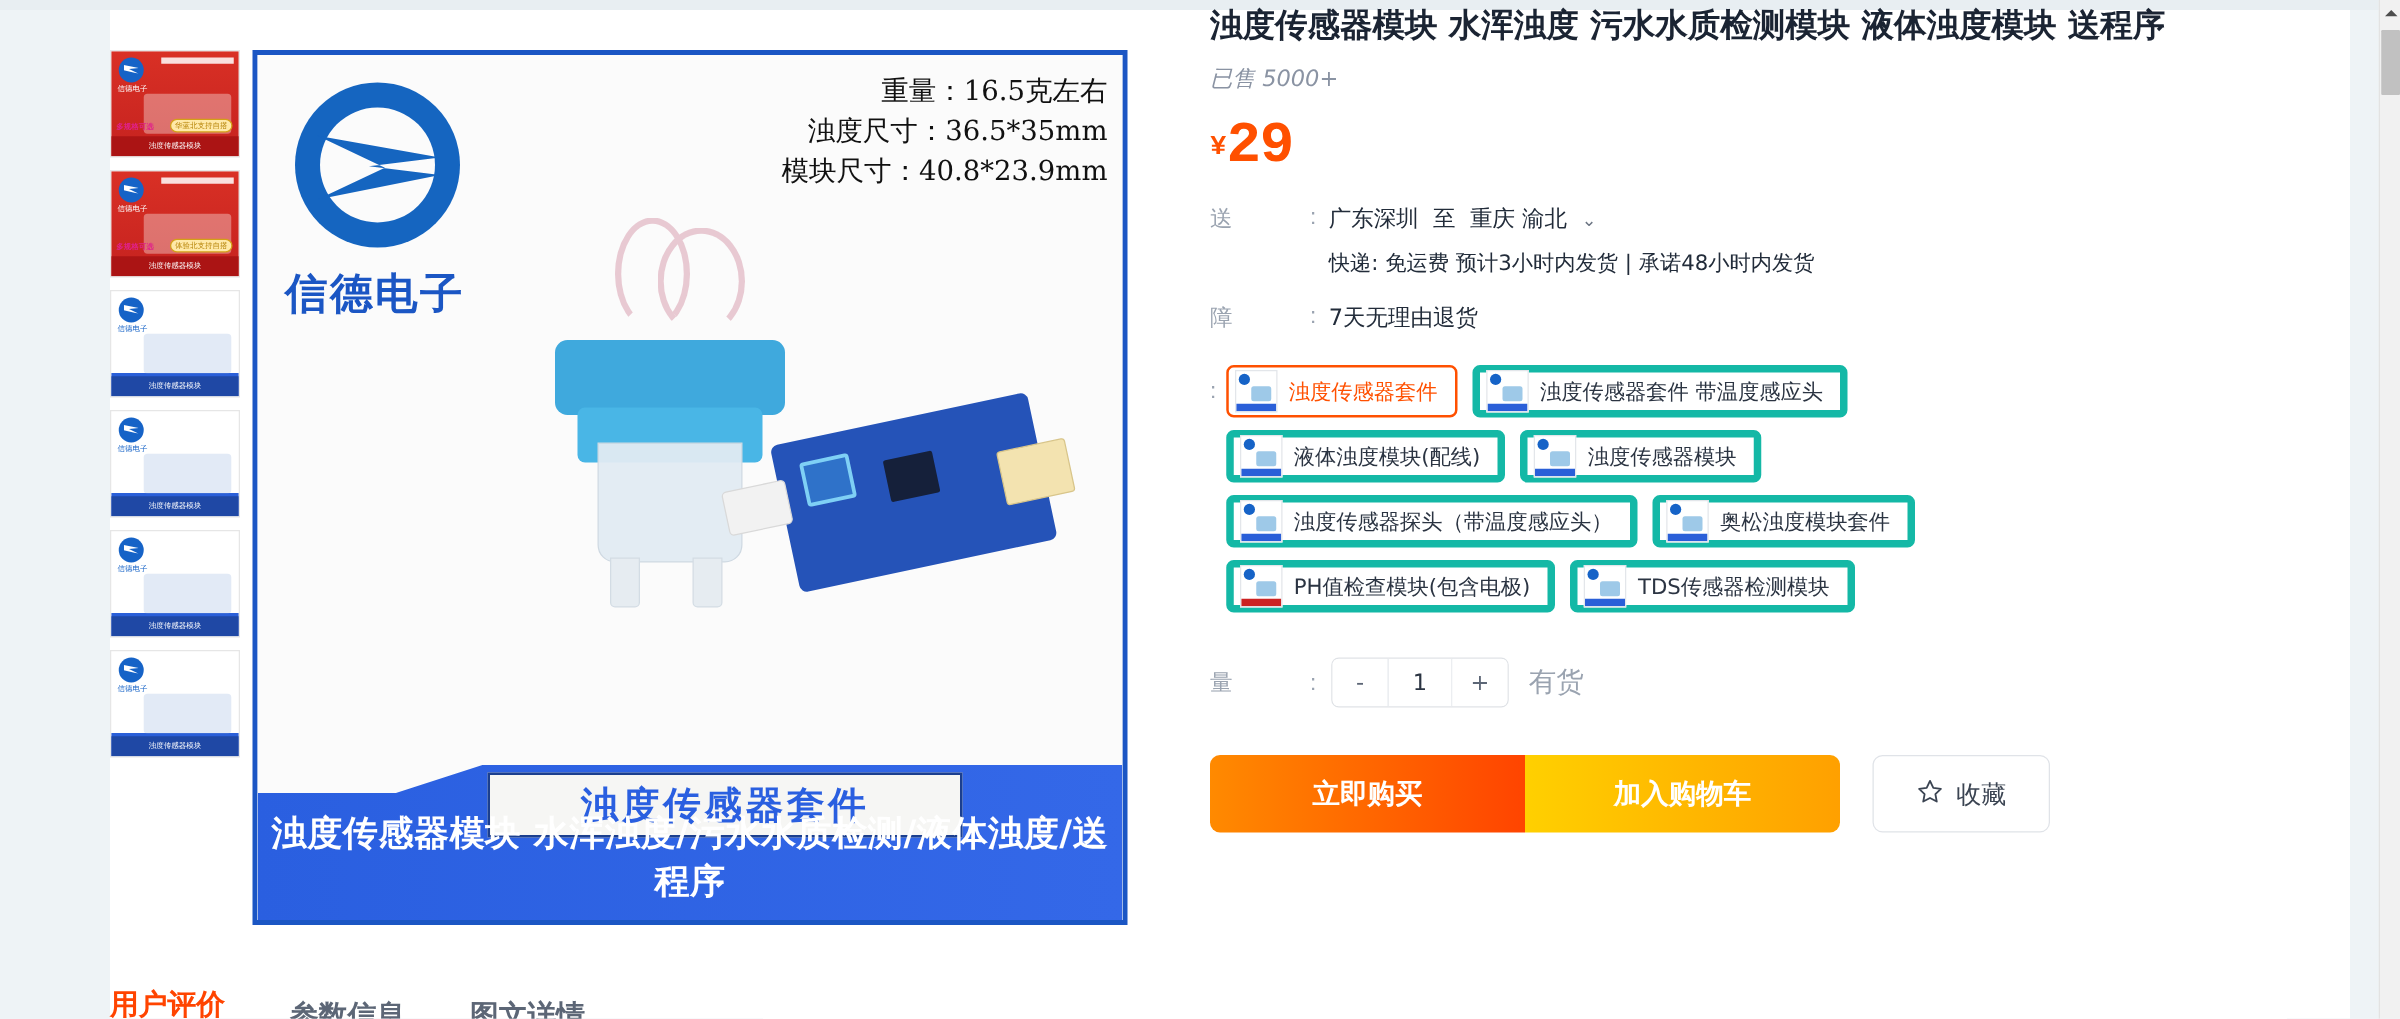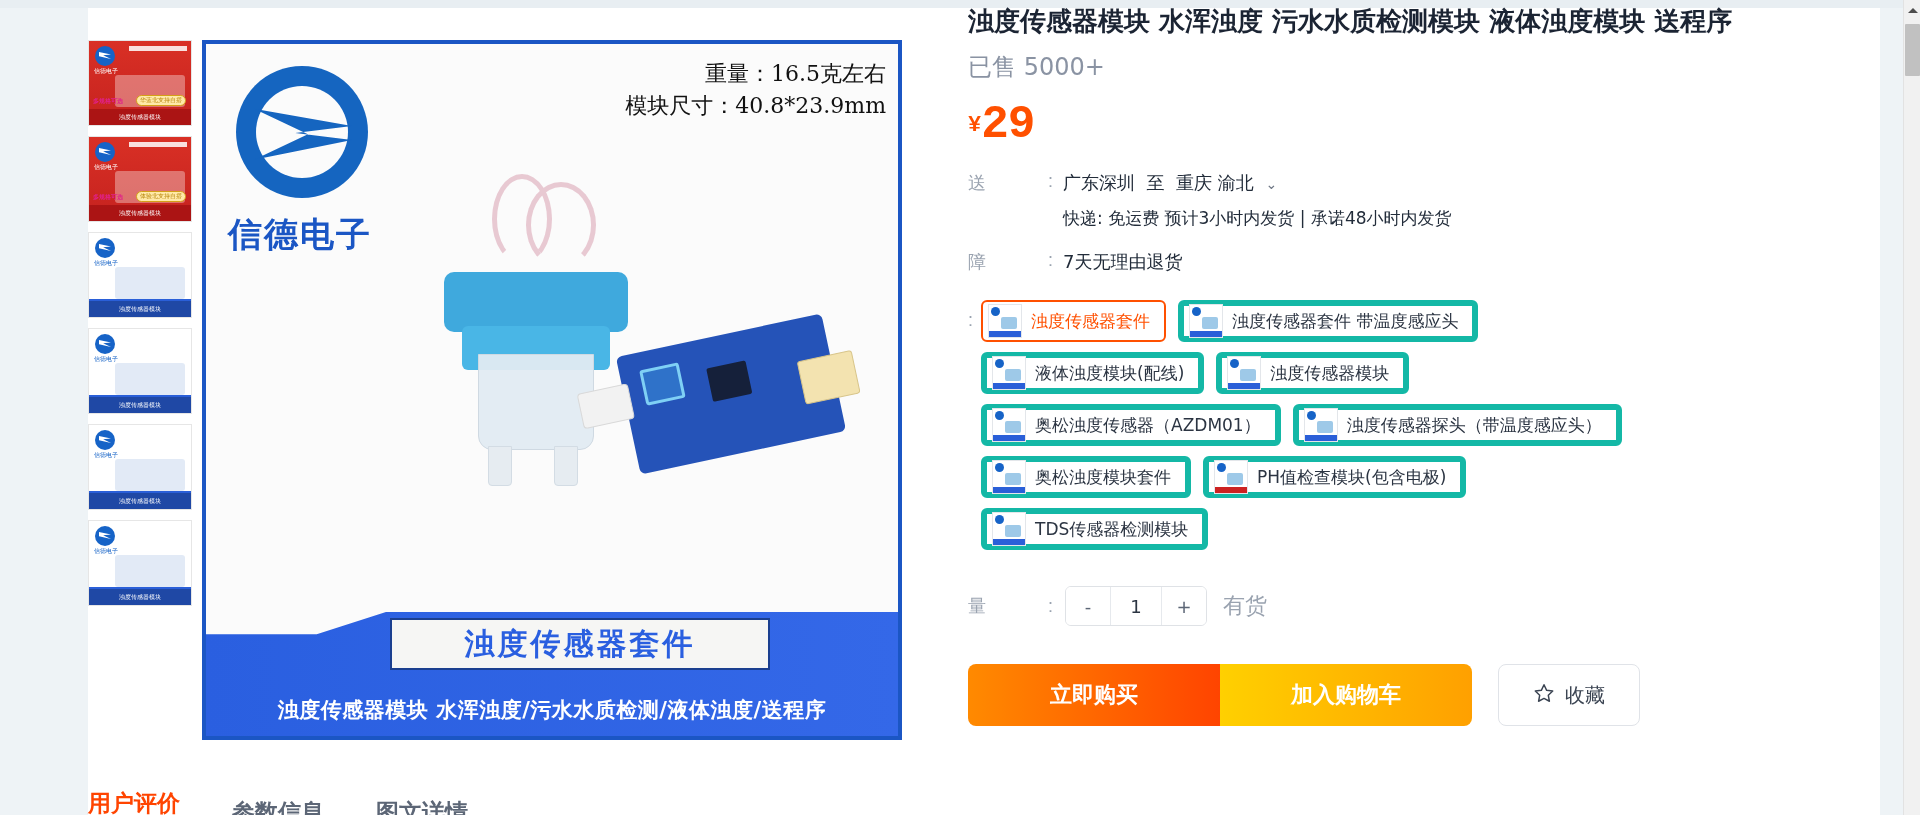--- a/index.html
+++ b/index.html
@@ -185,39 +185,40 @@
     display: flex; align-items: center; justify-content: center;
   }
   .hero-tagbox span {
     font-size: 30px; font-weight: bold; color: #2a5fe0;
     letter-spacing: 3px;
     font-family: "DejaVu Sans", sans-serif;
   }
   .hero-caption {
     position: absolute; left: 0; right: 0; bottom: 12px;
     text-align: center; color: #fff;
-    font-size: 21px; font-weight: bold; letter-spacing: .5px;
+    font-size: 28px; font-weight: bold; letter-spacing: .5px;
     font-family: "DejaVu Sans", sans-serif;
   }
 
   
   .info {
     position: absolute; left: 880px; top: 14px; width: 900px;
   }
   .title {
     font-size: 26px; font-weight: bold; color: #1b2433;
     line-height: 1.35;
     margin-top: -18px;
     white-space: nowrap; overflow: hidden;
     font-family: "DejaVu Sans", sans-serif;
   }
   .sold {
     margin-top: 12px;
-    font-size: 24px; color: #8a93a3;
-    font-family: "DejaVu Sans", sans-serif;
+    font-size: 18px; color: #8a93a3;
+    font-family: "DejaVu Sans", sans-serif;
+    font-style: italic;
   }
   .price {
     margin-top: 16px;
     color: #ff5000;
     font-family: Liberation Mono, monospace;
   }
   .price .sym { font-size: 22px; font-weight: bold; vertical-align: 6px; }
   .price .amt { font-size: 46px; font-weight: bold; letter-spacing: -1px; }
 
   .row { display: flex; margin-top: 20px; font-size: 18px; }
@@ -410,20 +411,21 @@
             <span class="tfoot">浊度传感器模块</span>
           </div>
         </div>
 
       <div class="hero">
         <div class="hero-inner">
           <div class="hero-logo"></div>
           <div class="hero-brand">信德电子</div>
           <div class="hero-specs">
             <div>重量：16.5克左右</div>
+            <div>浊度尺寸：36.5*35mm</div>
             <div>模块尺寸：40.8*23.9mm</div>
           </div>
 
           <div class="hero-photo">
             <div class="tube t1"></div>
             <div class="tube t2"></div>
             <div class="pump">
               <div class="cap"></div>
               <div class="cap2"></div>
               <div class="jar"></div>
@@ -494,26 +496,20 @@
               <span class="sku-thumb">
                 <i></i>
               </span>
               <span>液体浊度模块(配线)</span>
             </div>
             <div class="sku">
               <span class="sku-thumb">
                 <i></i>
               </span>
               <span>浊度传感器模块</span>
-            </div>
-            <div class="sku">
-              <span class="sku-thumb">
-                <i></i>
-              </span>
-              <span>奥松浊度传感器（AZDM01）</span>
             </div>
             <div class="sku">
               <span class="sku-thumb">
                 <i></i>
               </span>
               <span>浊度传感器探头（带温度感应头）</span>
             </div>
             <div class="sku">
               <span class="sku-thumb">
                 <i></i>

